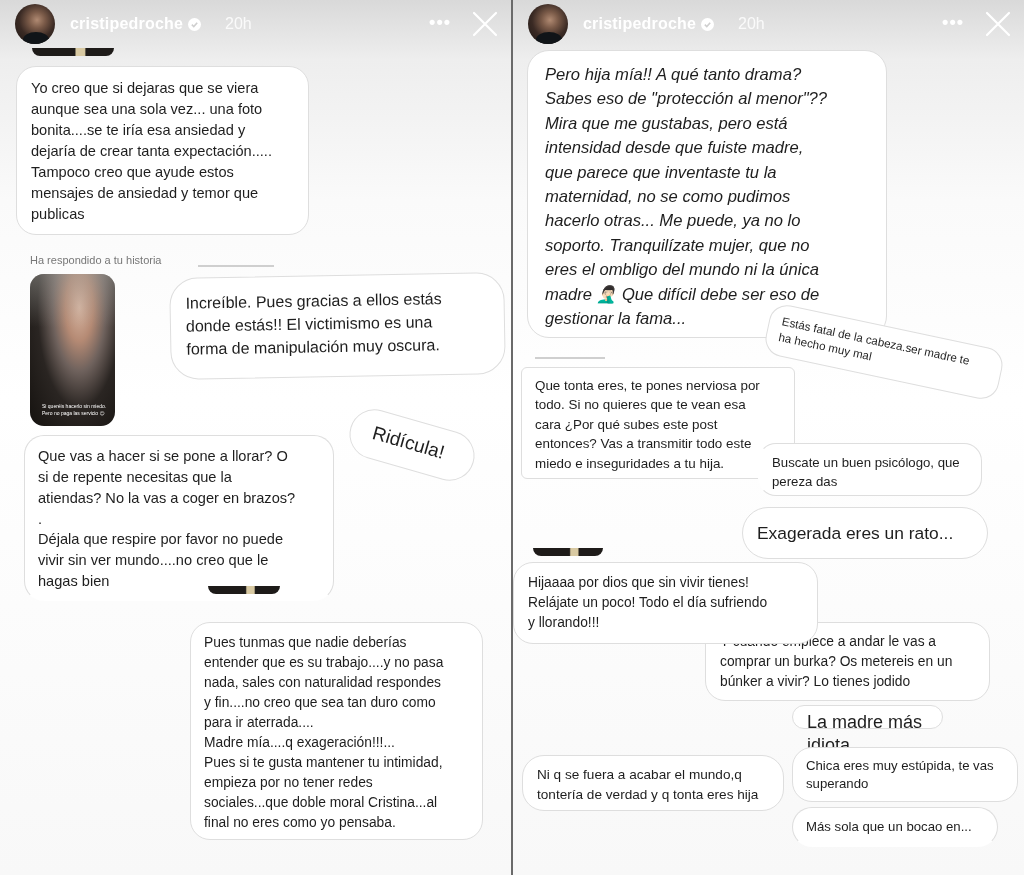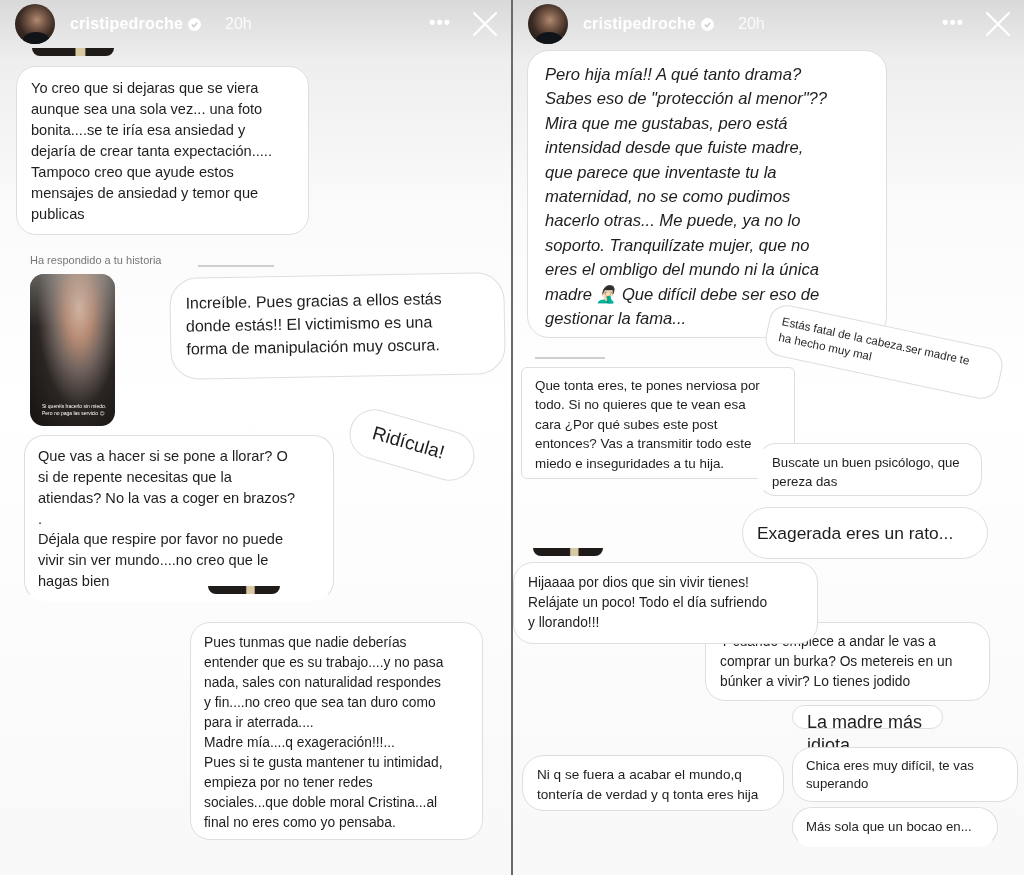--- a/index.html
+++ b/index.html
@@ -154,17 +154,17 @@
 
   <div class="bubble" style="left:0px; top:562px; width:305px; height:82px; padding:10px 14px; font-size:13.8px; line-height:1.45; border-radius:20px;">Hijaaaa por dios que sin vivir tienes!
 Relájate un poco! Todo el día sufriendo
 y llorando!!!</div>
 
   <div class="bubble" style="left:279px; top:705px; width:151px; height:24px; padding:5px 14px; font-size:18px; border-radius:18px;">La madre más idiota</div>
 
   <div class="bubble" style="left:9px; top:755px; width:262px; height:56px; padding:9px 14px; font-size:13.6px; line-height:1.45; border-radius:22px;">Ni q se fuera a acabar el mundo,q
 tontería de verdad y q tonta eres hija</div>
 
-  <div class="bubble" style="left:279px; top:747px; width:226px; height:55px; padding:9px 13px; font-size:13.2px; line-height:1.4; border-radius:20px;">Chica eres muy difícil, te vas
+  <div class="bubble" style="left:279px; top:747px; width:226px; height:55px; padding:9px 13px; font-size:13.2px; line-height:1.4; border-radius:20px;">Chica eres muy estúpida, te vas
 superando</div>
 
   <div class="bubble" style="left:279px; top:807px; width:206px; height:40px; padding:10px 13px; font-size:13.2px; border-radius:20px; border-bottom-color:transparent;">Más sola que un bocao en...</div>
 </div>
 
 </body></html>

